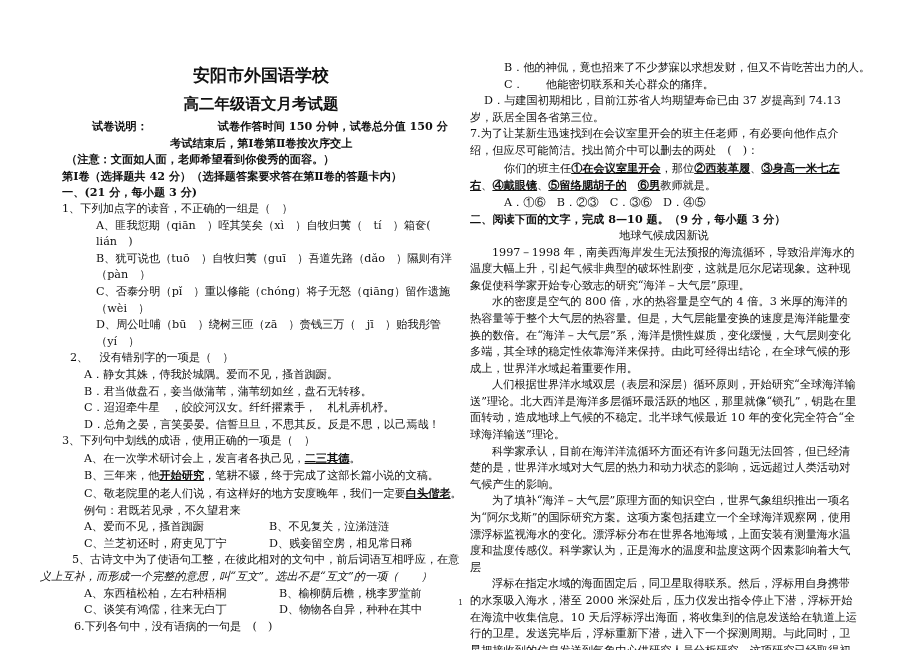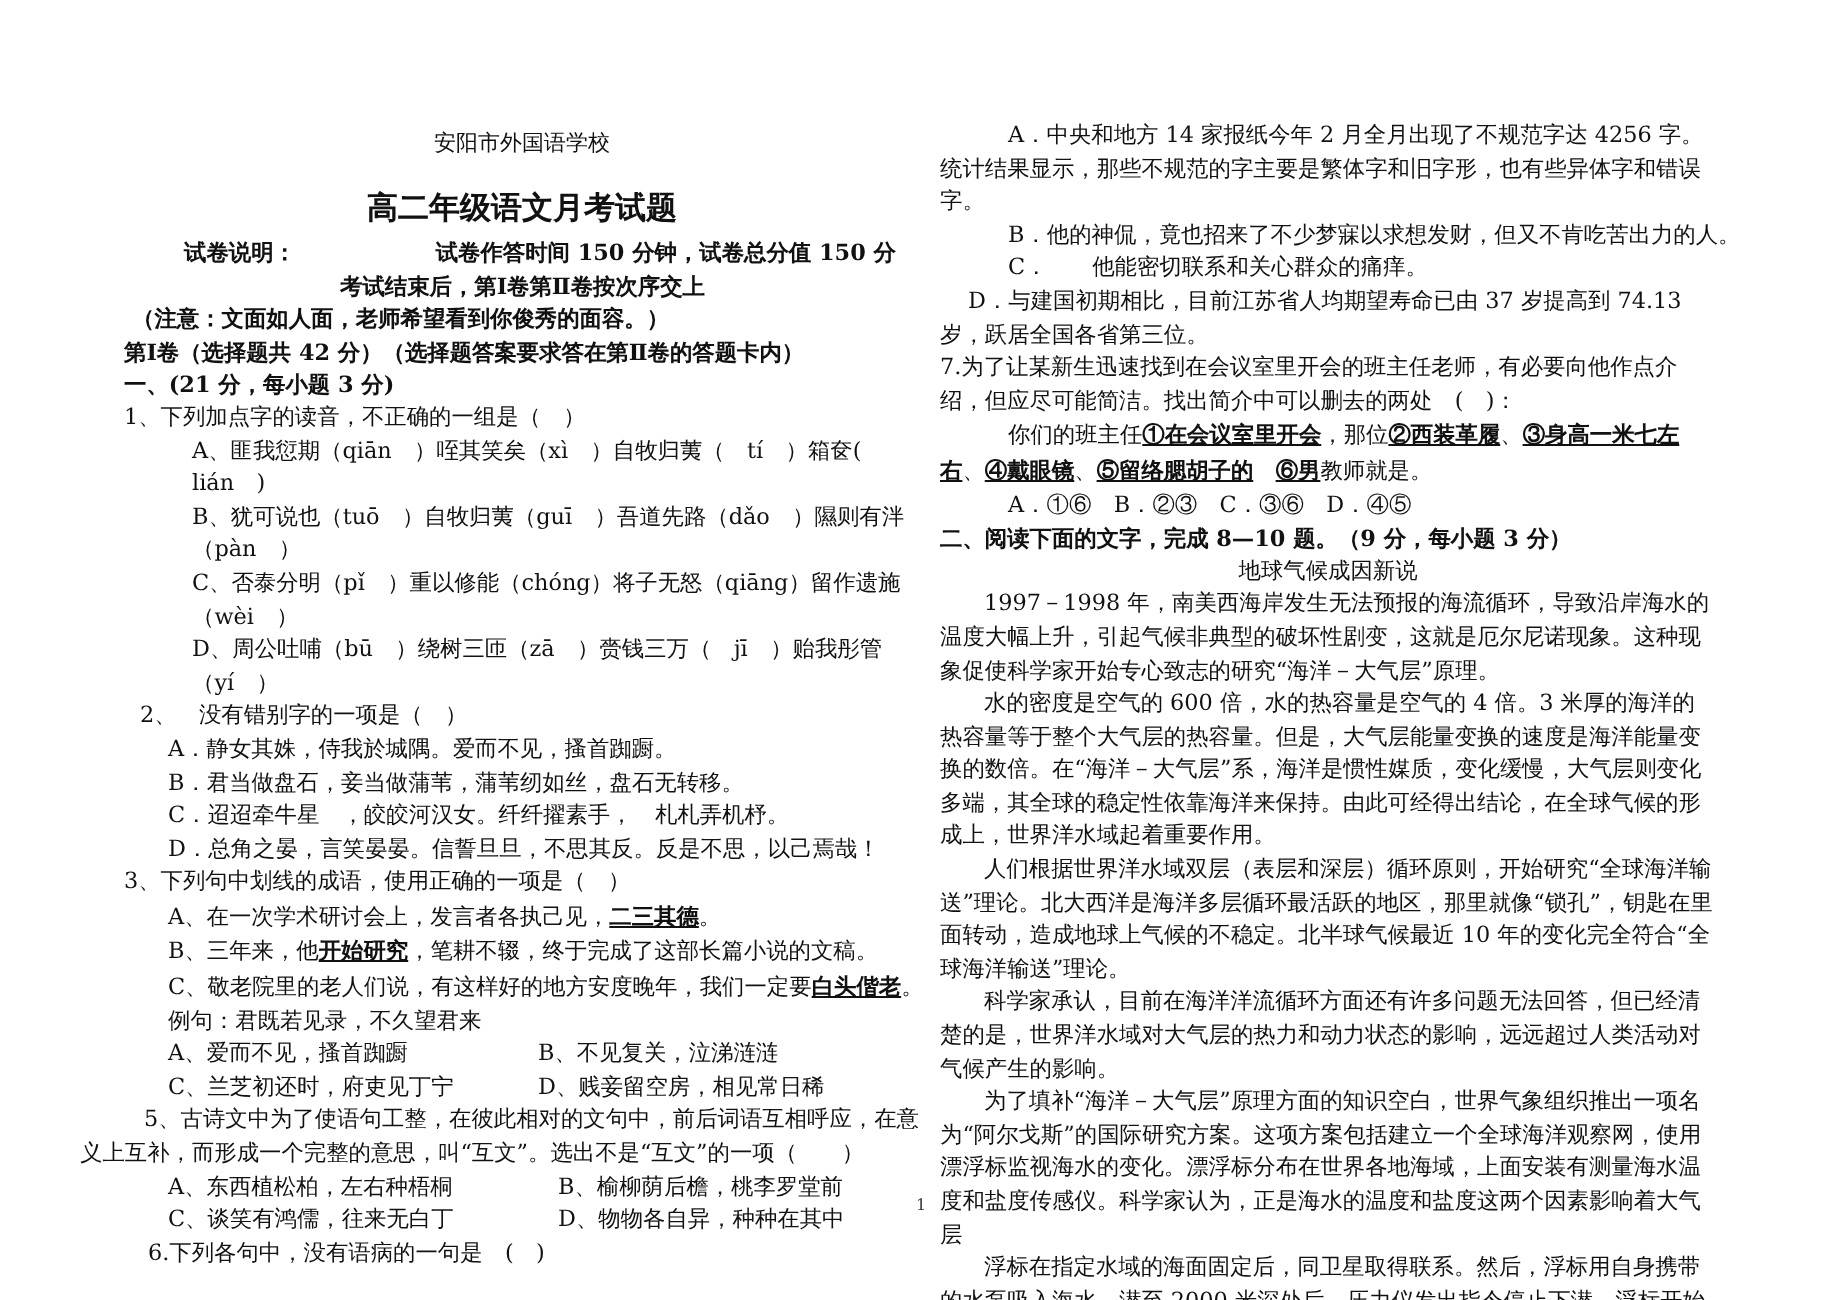--- a/index.html
+++ b/index.html
@@ -4,21 +4,21 @@
 <style>
   html, body { margin: 0; padding: 0; background: #ffffff; }
   body { width: 920px; height: 650px; position: relative; overflow: hidden;
          font-family: "DejaVu Serif", "Liberation Serif", serif; color: #111; }
   .col { position: absolute; top: 0; font-size: 11.2px; line-height: 16.6px; }
   .left { left: 62px; width: 398px; }
   .right { left: 470px; width: 388px; }
   .line { white-space: nowrap; overflow: visible; }
   .wrap { white-space: normal; }
   .title1 { position: absolute; left: 62px; width: 398px; top: 64px; text-align: center;
-            font-size: 11px; font-weight: normal; }
+            font-size: 17px; font-weight: bold; }
   .title2 { position: absolute; left: 62px; width: 398px; top: 94px; text-align: center;
             font-size: 15.5px; font-weight: bold; }
   .b { font-weight: bold; }
   .ind1 { padding-left: 22px; }
   .ind2 { padding-left: 34px; }
   .ind0 { padding-left: 8px; }
   .p { text-indent: 22px; }
   .u { text-decoration: underline; font-weight: bold; }
   .center { text-align: center; }
   .pgnum { position: absolute; left: 458px; top: 598px; font-size: 8px; color: #333; }
@@ -62,45 +62,44 @@
   <div class="line ind1 two">
     <span style="width:150px;">A、爱而不见，搔首踟蹰</span>
     <span>B、不见复关，泣涕涟涟</span>
   </div>
   <div class="line ind1 two">
     <span style="width:150px;">C、兰芝初还时，府吏见丁宁</span>
     <span>D、贱妾留空房，相见常日稀</span>
   </div>
 
   <div class="line" style="padding-left:10px;">5、古诗文中为了使语句工整，在彼此相对的文句中，前后词语互相呼应，在意</div>
-  <div class="line" style="margin-left:-22px;">义上互补，而形成一个完整的意思，叫“互文”。选出不是“互文”的一项（　　）</div>
+  <div class="line" style="margin-left:-22px;font-style:italic;">义上互补，而形成一个完整的意思，叫“互文”。选出不是“互文”的一项（　　）</div>
   <div class="line ind1 two">
     <span style="width:160px;">A、东西植松柏，左右种梧桐</span>
     <span>B、榆柳荫后檐，桃李罗堂前</span>
   </div>
   <div class="line ind1 two">
     <span style="width:160px;">C、谈笑有鸿儒，往来无白丁</span>
     <span>D、物物各自异，种种在其中</span>
   </div>
   <div class="line" style="padding-left:12px;">6.下列各句中，没有语病的一句是　(　)</div>
 </div>
 
 <div class="col right" style="top:60px;">
-  <div class="wrap p" style="text-indent:34px;">A．中央和地方 14 家报纸今年 2 月全月出现了不规范字达 4256 字。统计结果显示，那些不规范的字主要是繁体字和旧字形，也有些异体字和错误字。</div>
   <div class="line" style="padding-left:34px;">B．他的神侃，竟也招来了不少梦寐以求想发财，但又不肯吃苦出力的人。</div>
   <div class="line" style="padding-left:34px;">C．　　他能密切联系和关心群众的痛痒。</div>
   <div class="wrap" style="text-indent:14px;">D．与建国初期相比，目前江苏省人均期望寿命已由 37 岁提高到 74.13 岁，跃居全国各省第三位。</div>
   <div class="wrap">7.为了让某新生迅速找到在会议室里开会的班主任老师，有必要向他作点介绍，但应尽可能简洁。找出简介中可以删去的两处　(　)：</div>
   <div class="wrap" style="text-indent:34px;">
     <span>你们的班主任</span><span class="u">①在会议室里开会</span><span>，那位</span><span class="u">②西装革履</span><span>、</span><span class="u">③身高一米七左右</span><span>、</span><span class="u">④戴眼镜</span><span>、</span><span class="u">⑤留络腮胡子的</span><span>　</span><span class="u">⑥男</span><span>教师就是。</span>
   </div>
   <div class="line" style="padding-left:34px;">A．①⑥　B．②③　C．③⑥　D．④⑤</div>
   <div class="line b">二、阅读下面的文字，完成 8—10 题。（9 分，每小题 3 分）</div>
   <div class="line center">地球气候成因新说</div>
   <div class="wrap p">1997－1998 年，南美西海岸发生无法预报的海流循环，导致沿岸海水的温度大幅上升，引起气候非典型的破坏性剧变，这就是厄尔尼诺现象。这种现象促使科学家开始专心致志的研究“海洋－大气层”原理。</div>
-  <div class="wrap p">水的密度是空气的 600 倍，水的热容量是空气的 4 倍。3 米厚的海洋的热容量等于整个大气层的热容量。但是，大气层能量变换的速度是海洋能量变换的数倍。在“海洋－大气层”系，海洋是惯性媒质，变化缓慢，大气层则变化多端，其全球的稳定性依靠海洋来保持。由此可经得出结论，在全球气候的形成上，世界洋水域起着重要作用。</div>
+  <div class="wrap p">水的密度是空气的 800 倍，水的热容量是空气的 4 倍。3 米厚的海洋的热容量等于整个大气层的热容量。但是，大气层能量变换的速度是海洋能量变换的数倍。在“海洋－大气层”系，海洋是惯性媒质，变化缓慢，大气层则变化多端，其全球的稳定性依靠海洋来保持。由此可经得出结论，在全球气候的形成上，世界洋水域起着重要作用。</div>
   <div class="wrap p">人们根据世界洋水域双层（表层和深层）循环原则，开始研究“全球海洋输送”理论。北大西洋是海洋多层循环最活跃的地区，那里就像“锁孔”，钥匙在里面转动，造成地球上气候的不稳定。北半球气候最近 10 年的变化完全符合“全球海洋输送”理论。</div>
   <div class="wrap p">科学家承认，目前在海洋洋流循环方面还有许多问题无法回答，但已经清楚的是，世界洋水域对大气层的热力和动力状态的影响，远远超过人类活动对气候产生的影响。</div>
   <div class="wrap p">为了填补“海洋－大气层”原理方面的知识空白，世界气象组织推出一项名为“阿尔戈斯”的国际研究方案。这项方案包括建立一个全球海洋观察网，使用漂浮标监视海水的变化。漂浮标分布在世界各地海域，上面安装有测量海水温度和盐度传感仪。科学家认为，正是海水的温度和盐度这两个因素影响着大气层</div>
   <div class="wrap p">浮标在指定水域的海面固定后，同卫星取得联系。然后，浮标用自身携带的水泵吸入海水，潜至 2000 米深处后，压力仪发出指令停止下潜，浮标开始在海流中收集信息。10 天后浮标浮出海面，将收集到的信息发送给在轨道上运行的卫星。发送完毕后，浮标重新下潜，进入下一个探测周期。与此同时，卫星把接收到的信息发送到气象中心供研究人员分析研究。这项研究已经取得初步结论：太平洋</div>
 </div>
 
 <div class="pgnum">1</div>
 
 </body></html>

